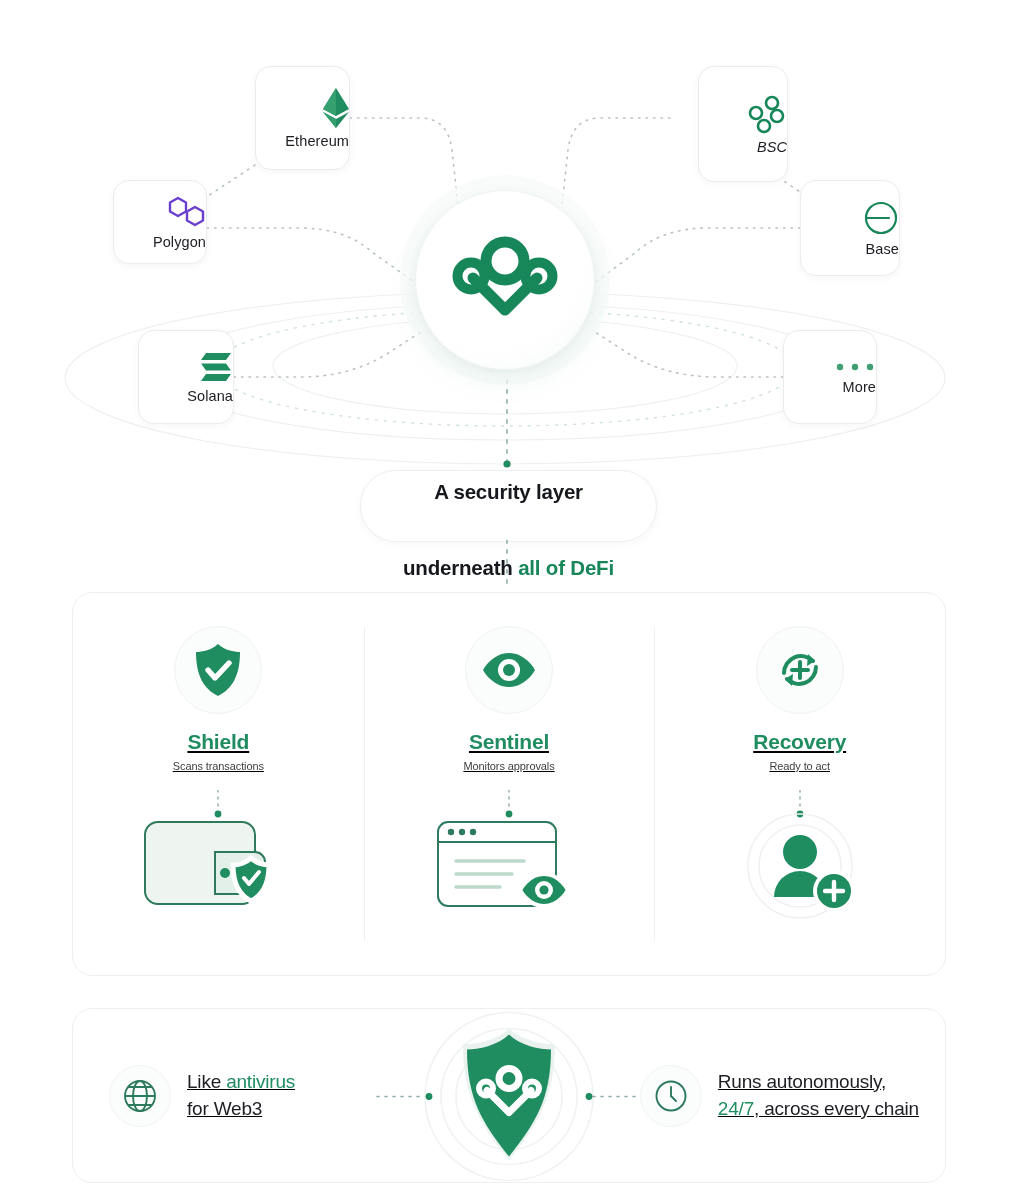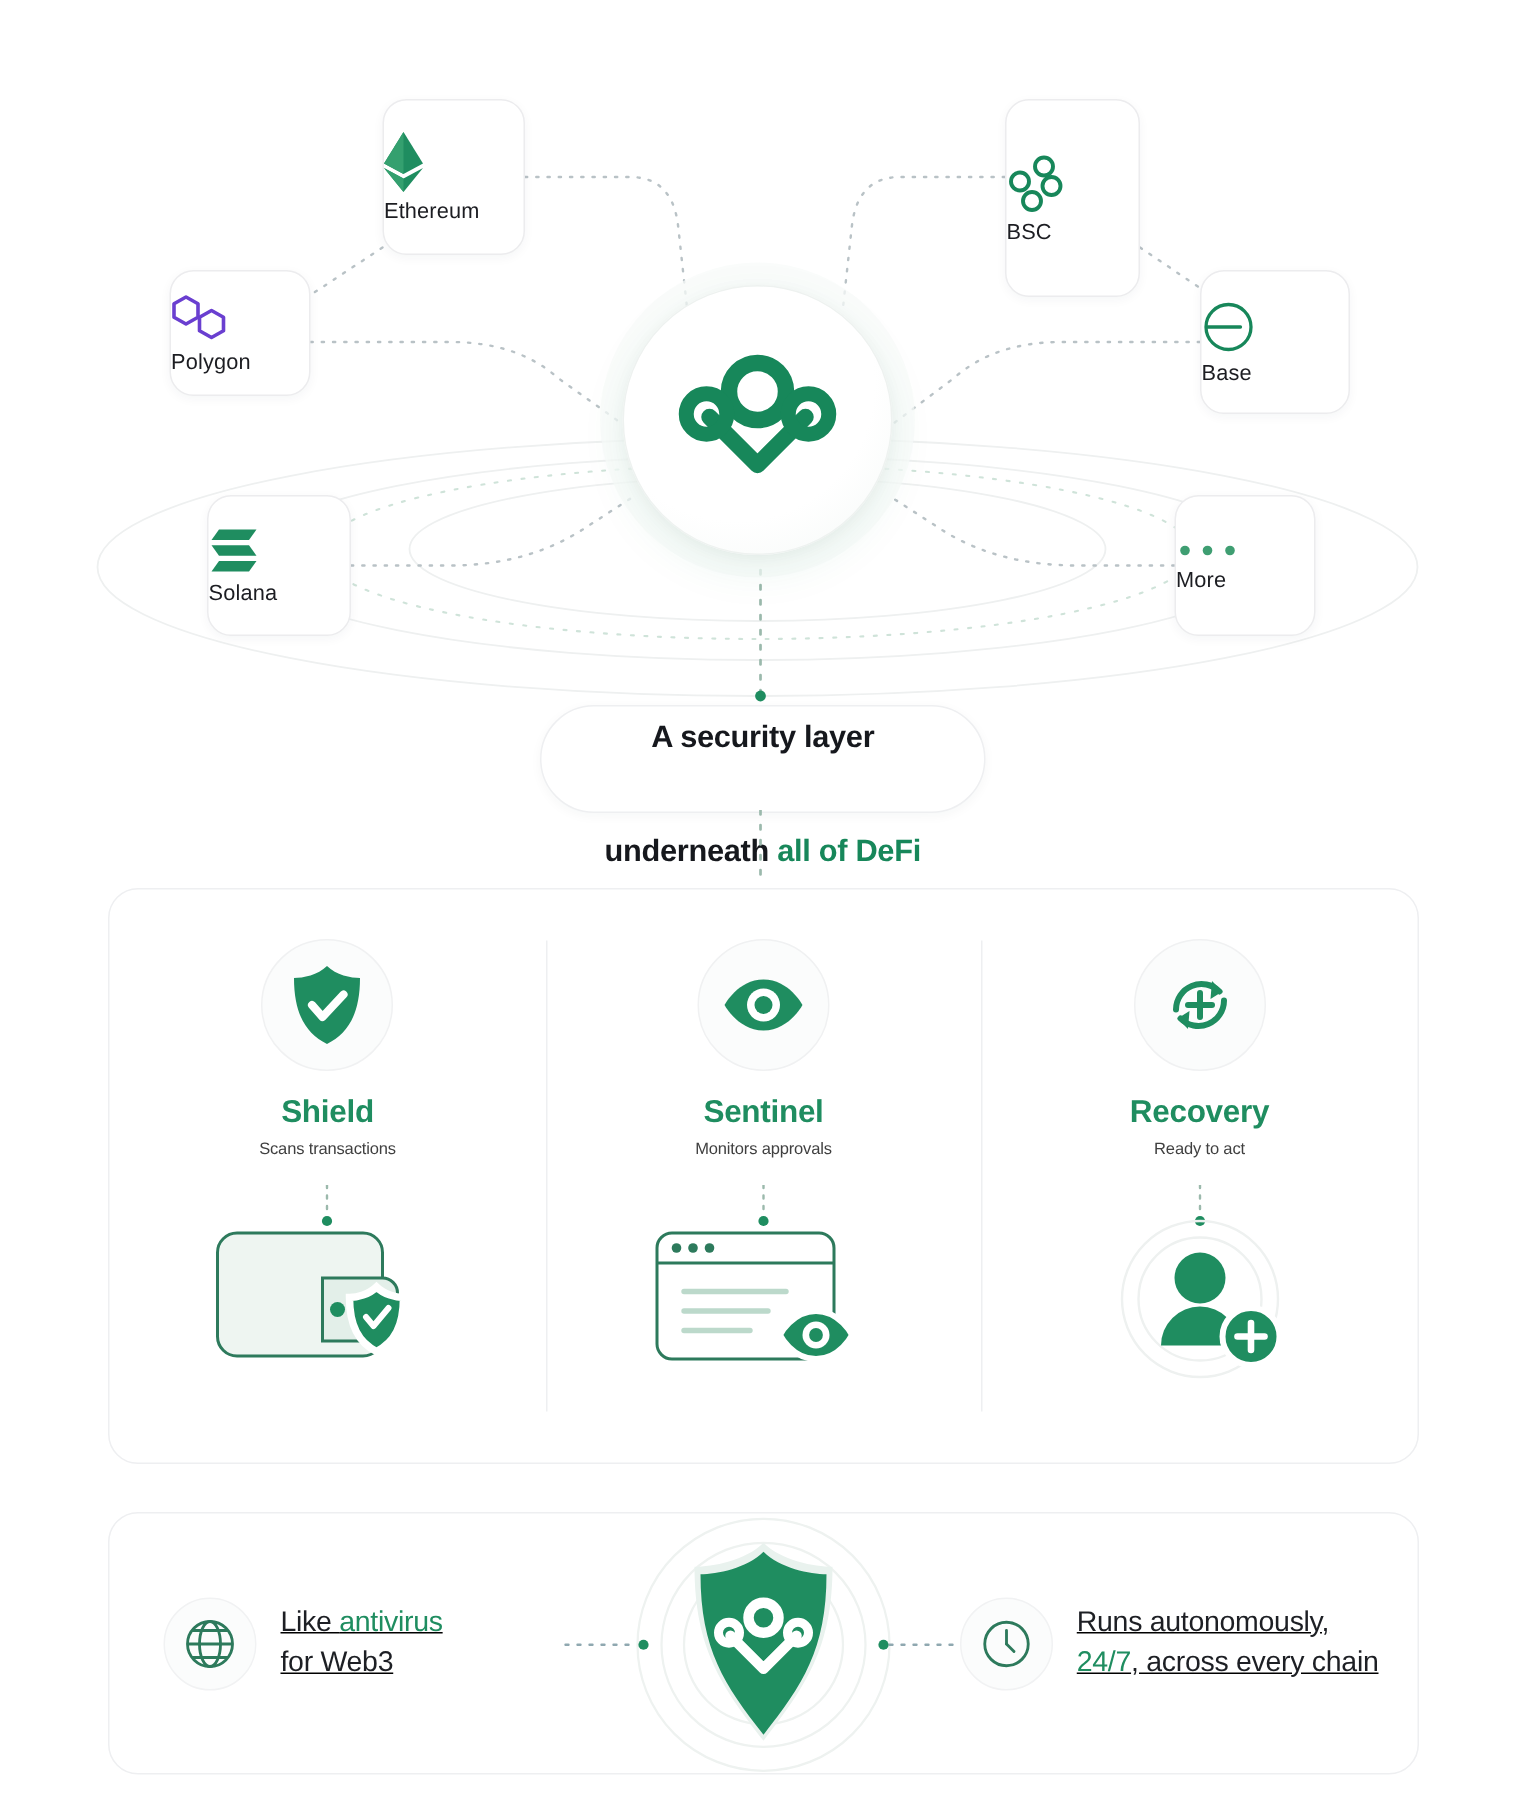--- a/index.html
+++ b/index.html
@@ -15,28 +15,28 @@
   .hero { position: absolute; left: 0; top: 0; width: 1018px; height: 470px; }
   .hero-svg { position: absolute; left: 0; top: 0; }
 
   .chain-card {
     position: absolute;
     background: #ffffff;
     border: 1px solid #ececee;
     border-radius: 16px;
     box-shadow: 0 2px 7px rgba(25,40,60,0.045);
     display: flex; flex-direction: column;
-    align-items: flex-start; justify-content: center;
+    align-items: flex-end; justify-content: center;
     gap: 6px;
   }
   .chain-label { font-size: 14.5px; color: #1c1d22; letter-spacing: .1px; line-height: 1; }
   .chain-ico { display:flex; align-items:center; justify-content:center; }
 
   #card-eth     { left: 255px; top: 66px;  width: 95px;  height: 104px; }
-  #card-bsc     { left: 670px; top: 66px;  width: 90px;  height: 132px; }
+  #card-bsc     { left: 698px; top: 66px;  width: 90px;  height: 116px; font-style: italic; }
   #card-polygon { left: 113px; top: 180px; width: 94px;  height: 84px; }
   #card-base    { left: 800px; top: 180px; width: 100px; height: 96px; }
   #card-solana  { left: 138px; top: 330px; width: 96px;  height: 94px; }
   #card-more    { left: 783px; top: 330px; width: 94px;  height: 94px; }
 
   .hub {
     position: absolute; left: 415px; top: 190px;
     width: 180px; height: 180px; border-radius: 50%;
     background: radial-gradient(circle at 42% 36%, #ffffff 60%, #f4f8f6 100%);
     border: 1px solid #eef2f0;
@@ -68,21 +68,21 @@
 
   
   .panel {
     position: absolute; left: 72px; top: 592px;
     width: 874px; height: 384px;
     border: 1px solid #eeeff1;
     border-radius: 20px;
     background: #fff;
   }
   .cols { position: absolute; inset: 0; display: flex; }
-  .col { flex: 1; position: relative; display: flex; flex-direction: column; align-items: center; }
+  .col { flex: 1; position: relative; display: flex; flex-direction: column; align-items: center; text-decoration: underline; }
   .col + .col::before {
     content: ""; position: absolute; left: 0; top: 34px; bottom: 34px;
     width: 1px; background: #eeeff1;
   }
   .col-badge {
     margin-top: 33px;
     width: 88px; height: 88px; border-radius: 50%;
     background: #fbfcfc; border: 1px solid #f0f1f2;
     display: flex; align-items: center; justify-content: center;
   }

